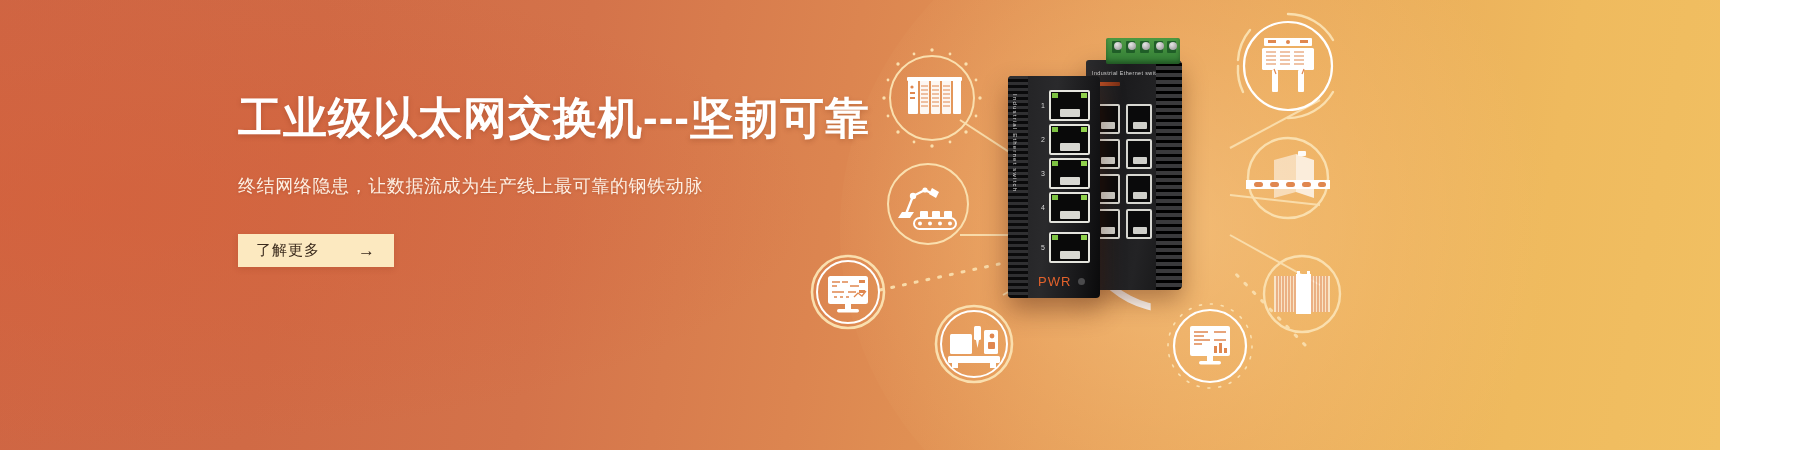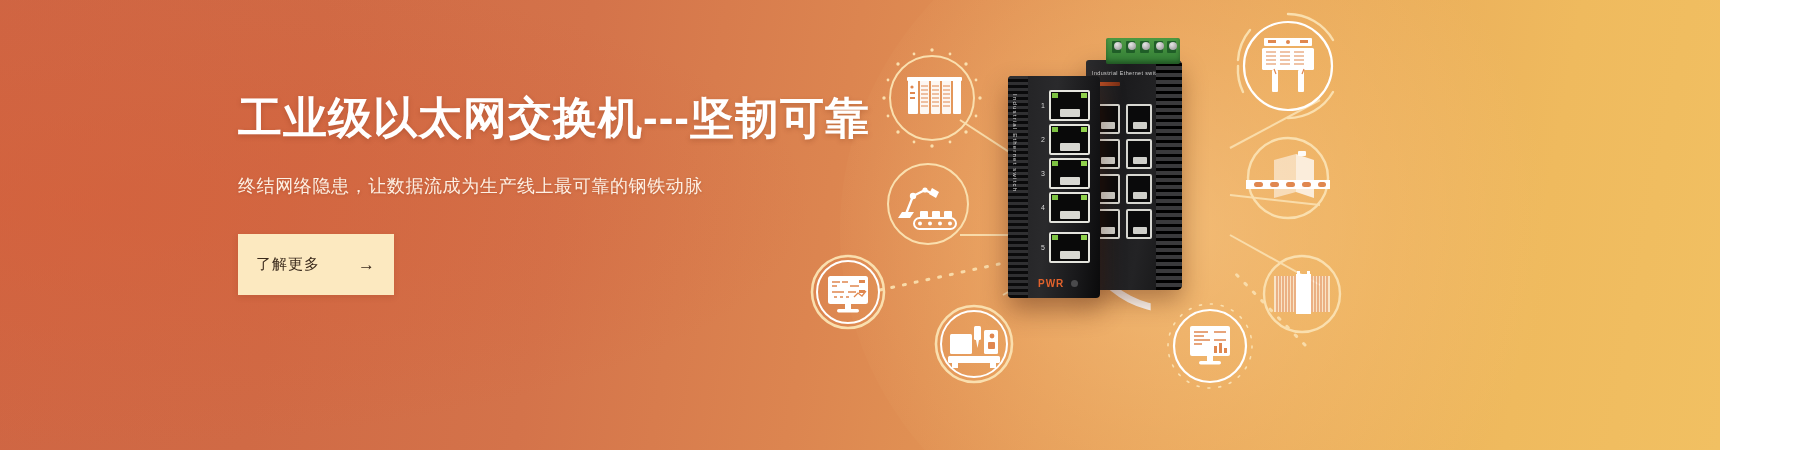--- a/index.html
+++ b/index.html
@@ -16,21 +16,21 @@
     background:radial-gradient(ellipse at 10% 45%, rgba(214,96,58,.55) 0%, rgba(214,96,58,0) 70%);pointer-events:none;}
 
   
   .copy{position:absolute;left:238px;top:92px;width:640px;z-index:40;}
   .headline{font-size:44px;line-height:1.18;font-weight:bold;color:#ffffff;letter-spacing:1px;
     text-shadow:0 2px 5px rgba(120,45,20,.28);margin:0;white-space:nowrap;}
   .subline{font-size:18px;color:#fdf0e4;margin:30px 0 0 0;letter-spacing:.6px;white-space:nowrap;
     text-shadow:0 1px 3px rgba(120,45,20,.25);}
   .cta{margin-top:36px;display:inline-flex;align-items:center;justify-content:space-between;
     width:120px;background:#fce9c0;color:#3a2a1c;font-size:15px;letter-spacing:1px;
-    padding:21px 18px;box-shadow:0 2px 6px rgba(120,45,20,.18);}
+    padding:7px 18px;box-shadow:0 2px 6px rgba(120,45,20,.18);}
   .cta .arw{font-size:17px;line-height:1;margin-left:14px;}
 
   
   .graphic{position:absolute;left:760px;top:0;width:1040px;height:450px;z-index:20;}
   .graphic svg{position:absolute;left:0;top:0;}
 
   
   .product{position:absolute;left:1008px;top:36px;width:208px;height:268px;z-index:30;}
 
   .white-arc{position:absolute;left:1065px;top:58px;width:190px;height:240px;z-index:25;
@@ -62,21 +62,21 @@
     letter-spacing:1.2px;}
   .front-ports{position:absolute;left:26px;top:14px;width:56px;}
   .fp-row{display:flex;align-items:center;margin-bottom:3px;}
   .fp-num{width:11px;font-size:7px;color:#d9d9d9;text-align:right;margin-right:4px;}
   .fp{width:38px;height:27px;background:#090909;border:2px solid #e4e4dd;border-radius:2px;position:relative;}
   .fp i{position:absolute;width:6px;height:5px;background:#7dc242;top:1px;}
   .fp i.l{left:1px;} .fp i.r{right:1px;background:#8fd04a;}
   .fp:after{content:"";position:absolute;left:9px;bottom:2px;width:20px;height:8px;background:#d8d8d2;border-radius:1px;}
   .fp5{margin-top:9px;}
   .pwr{position:absolute;left:30px;bottom:9px;display:flex;align-items:center;gap:7px;}
-  .pwr b{font-size:10px;color:#e2622c;letter-spacing:1px;font-weight:bold;}
+  .pwr b{font-size:13px;color:#e2622c;letter-spacing:1px;font-weight:normal;}
   .pwr s{width:7px;height:7px;border-radius:50%;background:#4a4a4c;display:block;}
   .front-fins{position:absolute;left:0;top:0;width:20px;height:222px;
     background:repeating-linear-gradient(0deg,#0a0a0b 0 3px,#303032 3px 6px);border-radius:4px 0 0 4px;}
 
   
   .term{position:absolute;left:98px;top:2px;width:74px;height:26px;z-index:3;
     background:linear-gradient(180deg,#4e9b44,#2f7a33);border-radius:2px;
     box-shadow:inset 0 -3px 4px rgba(0,0,0,.3);}
   .term b{position:absolute;top:3px;width:9px;height:12px;background:#1f5e27;border-radius:1px;display:block;}
   .screw{position:absolute;top:4px;width:8px;height:8px;border-radius:50%;

